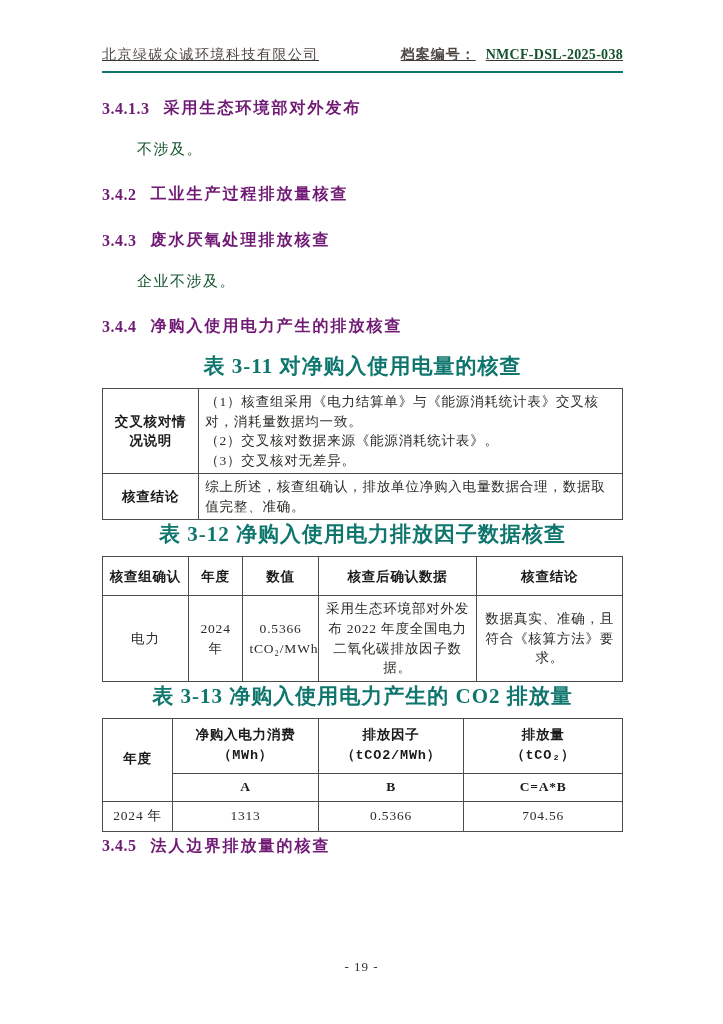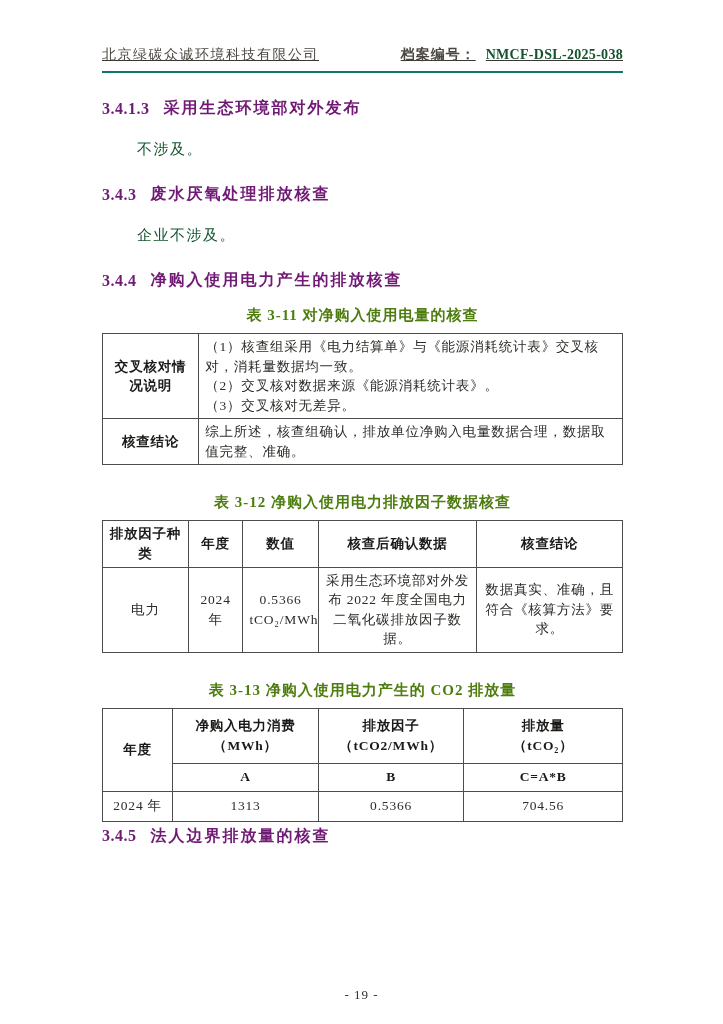--- a/index.html
+++ b/index.html
@@ -35,24 +35,24 @@
   }
   .heading .num { margin-right: 14px; font-family: "Liberation Serif", serif; }
   .heading .ttl { letter-spacing: 2px; }
   .para {
     margin: 21px 0 0 35px;
     font-size: 15px; color: #14532d; letter-spacing: 1.5px;
   }
   
   .tbl-caption {
     margin-top: 15px; margin-bottom: 8px;
-    text-align: center; font-weight: bold; font-size: 15px; color: #4d7c0f;
+    text-align: center; font-weight: bold; font-size: 21px; color: #0f766e;
     letter-spacing: 1px;
   }
-  .tbl-caption.tight { margin-top: 28px; }
+  .tbl-caption.tight { margin-top: 0; }
   
   table {
     width: 100%; border-collapse: collapse; table-layout: fixed;
     font-size: 13.5px; color: #2e2b27;
   }
   td {
     border: 1px solid #4c4c4c;
     text-align: center; vertical-align: middle;
     padding: 3px 6px;
     letter-spacing: 0.8px;
@@ -61,26 +61,26 @@
   td.bold { font-weight: bold; color: #1c1a18; }
   td.left { text-align: left; }
   .cell-line { text-align: left; }
   .unit-line { display: block; }
   
   .t11-r1 td { height: 60px; }
   .t11-r2 td { height: 80px; }
   .t11-r3 td { height: 41px; }
   .t12-rh td { height: 39px; }
   .t12-r1 td { height: 60px; }
-  .t13-r1 td { height: 55px; }
+  .t13-r1 td { height: 55px; font-family: Liberation Mono, monospace; }
   .t13-r2 td { height: 28px; }
   .t13-r3 td { height: 30px; }
   
   .page-footer {
-    position: absolute; left: 0; right: 0; top: 987px;
+    position: absolute; left: 0; right: 0; top: 959px;
     text-align: center; font-size: 13px; color: #33312f; letter-spacing: 1px;
   }
 </style>
 </head>
 <body>
 
 <div class="page">
 
   <div class="doc-header">
     <span class="company">北京绿碳众诚环境科技有限公司</span>
@@ -88,20 +88,24 @@
       <span class="label">档案编号：</span><span class="no">NMCF-DSL-2025-038</span>
     </span>
   </div>
 
   <div class="heading">
     <span class="num">3.4.1.3</span>
     <span class="ttl">采用生态环境部对外发布</span>
   </div>
   <div class="para">不涉及。</div>
 
+  <div class="heading">
+    <span class="num">3.4.2</span>
+    <span class="ttl">工业生产过程排放量核查</span>
+  </div>
 
   <div class="heading">
     <span class="num">3.4.3</span>
     <span class="ttl">废水厌氧处理排放核查</span>
   </div>
   <div class="para">企业不涉及。</div>
 
   <div class="heading">
     <span class="num">3.4.4</span>
     <span class="ttl">净购入使用电力产生的排放核查</span>
@@ -136,21 +140,21 @@
   <table>
     <colgroup>
       <col style="width:16.5%">
         <col style="width:10.5%">
         <col style="width:14.5%">
         <col style="width:30.5%">
         <col style="width:28%">
     </colgroup>
     <tbody>
       <tr class="t12-rh">
-        <td class="bold">排放因子种类</td>
+        <td class="bold">核查组确认</td>
         <td class="bold">年度</td>
         <td class="bold">数值</td>
         <td class="bold">核查后确认数据</td>
         <td class="bold">核查结论</td>
       </tr>
       <tr class="t12-r1">
         <td>电力</td>
         <td>2024 年</td>
         <td>
           <span class="unit-line">0.5366</span>

